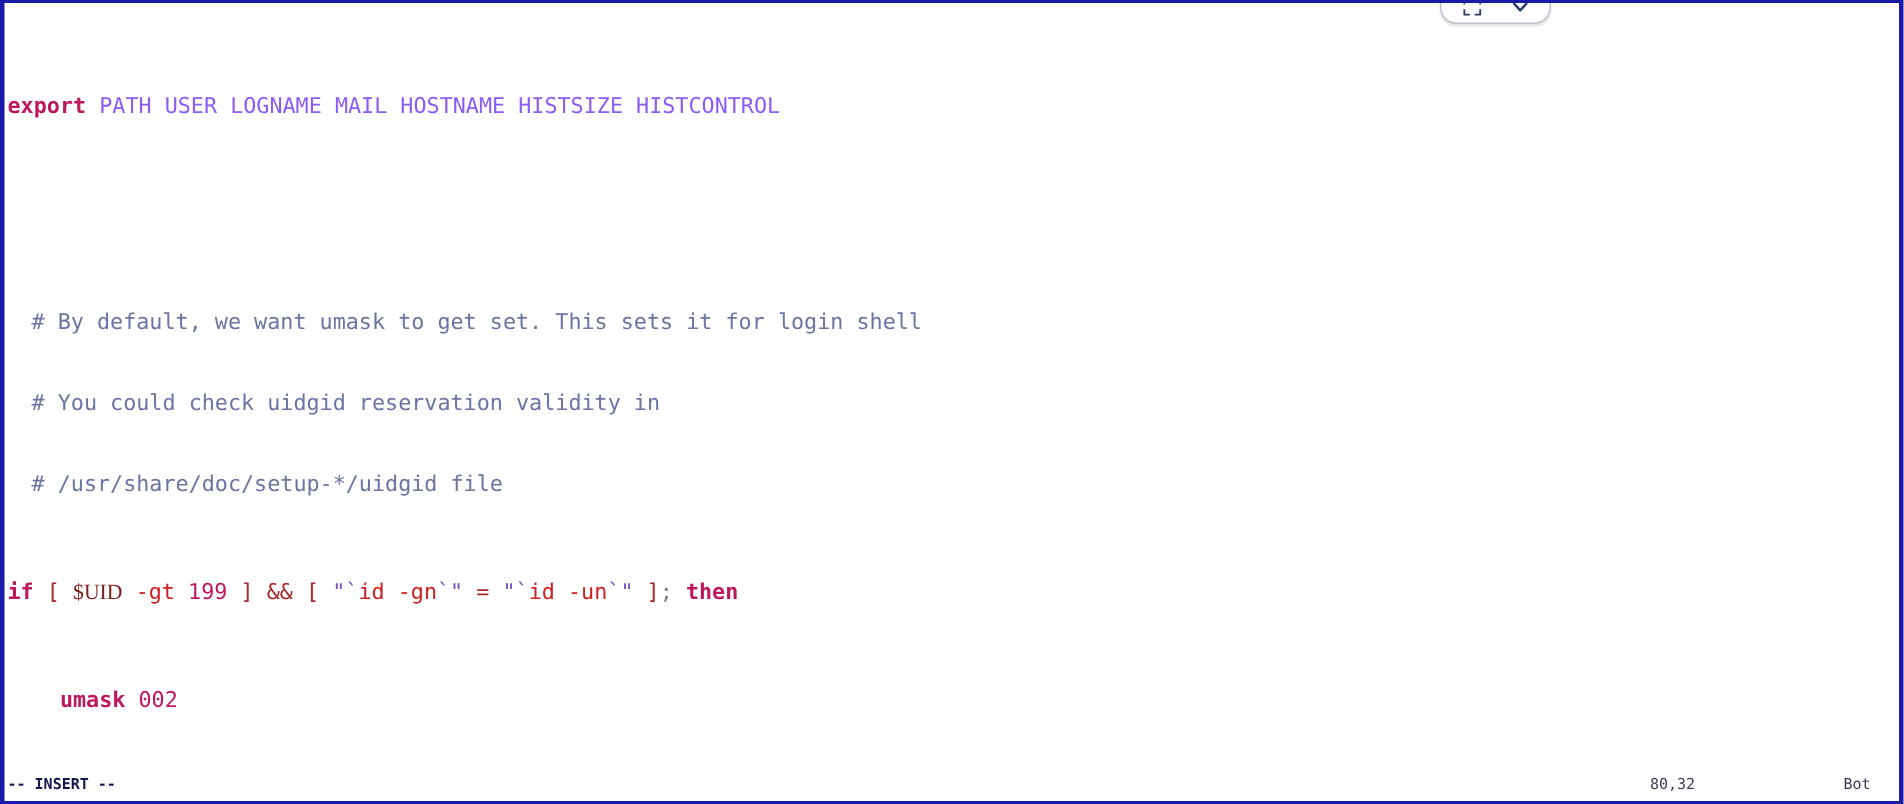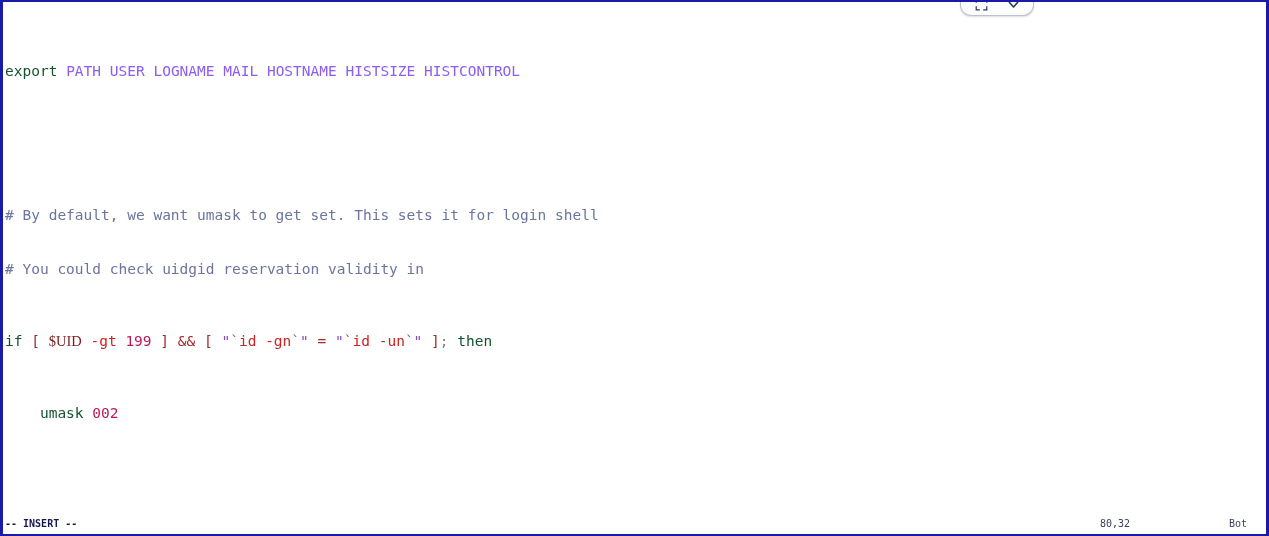--- a/index.html
+++ b/index.html
@@ -40,23 +40,23 @@
     letter-spacing: 0px;
   }
 
   .line {
     height: 18px;
     padding-left: 2px;
     white-space: pre;
   }
 
   
-  .kw        { color: #14532d; }            
+  .kw        { color: #be185d; font-weight: bold; }            
   .ident     { color: #8b5cf6; text-align: center; }            
-  .cmt       { color: #6b74a3; }            
+  .cmt       { color: #6b74a3; margin-left: 16px; }            
   .plain     { color: #808080; }            
   .op        { color: #a52a2a; }            
   .num       { color: #be185d; }            
   .flag      { color: #d02020; }            
   .str       { color: #7c4dbd; }            
   .var       { color: #7f1d1d; font-family: Liberation Serif, serif; }
 
   
   #statusline {
     position: absolute;
@@ -126,20 +126,21 @@
 <div id="terminal">
 
   <div id="buffer">
 
     <div class="line"><span class="kw">export</span><span class="plain"> </span><span class="ident">PATH USER LOGNAME MAIL HOSTNAME HISTSIZE HISTCONTROL</span></div>
 
     <div class="line"> </div>
 
     <div class="line cmt"># By default, we want umask to get set. This sets it for login shell</div>
     <div class="line cmt"># You could check uidgid reservation validity in</div>
+    <div class="line cmt"># /usr/share/doc/setup-*/uidgid file</div>
 
     <div class="line"><span class="kw">if</span><span class="plain"> </span><span class="op">[</span><span class="plain"> </span><span class="var">$UID</span><span class="plain"> </span><span class="flag">-gt</span><span class="plain"> </span><span class="num">199</span><span class="plain"> </span><span class="op">]</span><span class="plain"> </span><span class="op">&amp;&amp;</span><span class="plain"> </span><span class="op">[</span><span class="plain"> </span><span class="str">"`</span><span class="flag">id</span><span class="str"> </span><span class="flag">-gn</span><span class="str">`"</span><span class="plain"> </span><span class="op">=</span><span class="plain"> </span><span class="str">"`</span><span class="flag">id</span><span class="str"> </span><span class="flag">-un</span><span class="str">`"</span><span class="plain"> </span><span class="op">]</span><span class="plain">;</span><span class="plain"> </span><span class="kw">then</span></div>
 
     <div class="line"><span class="plain">    </span><span class="kw">umask</span><span class="plain"> </span><span class="num">002</span></div>
 
     
 
     
 
     

